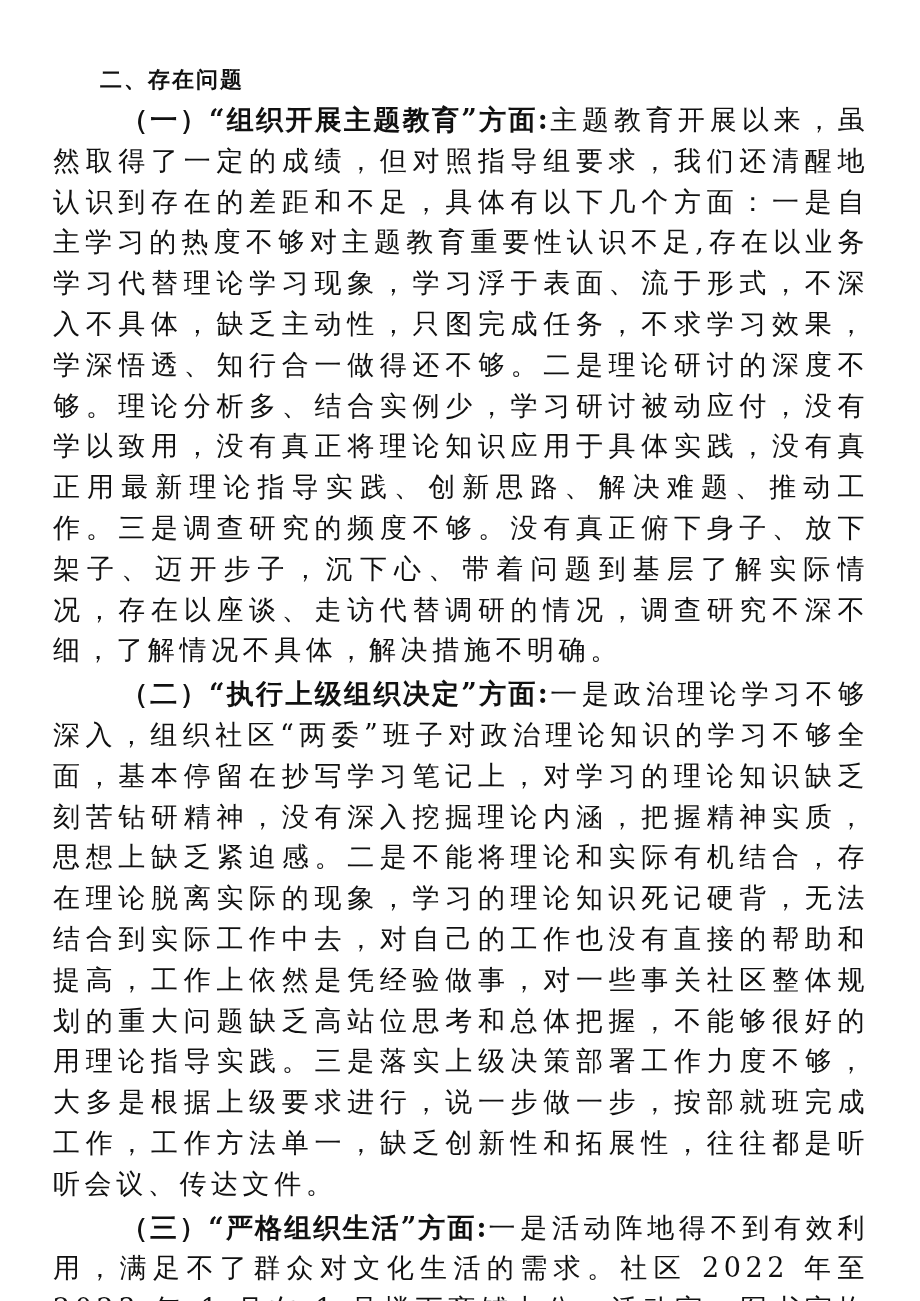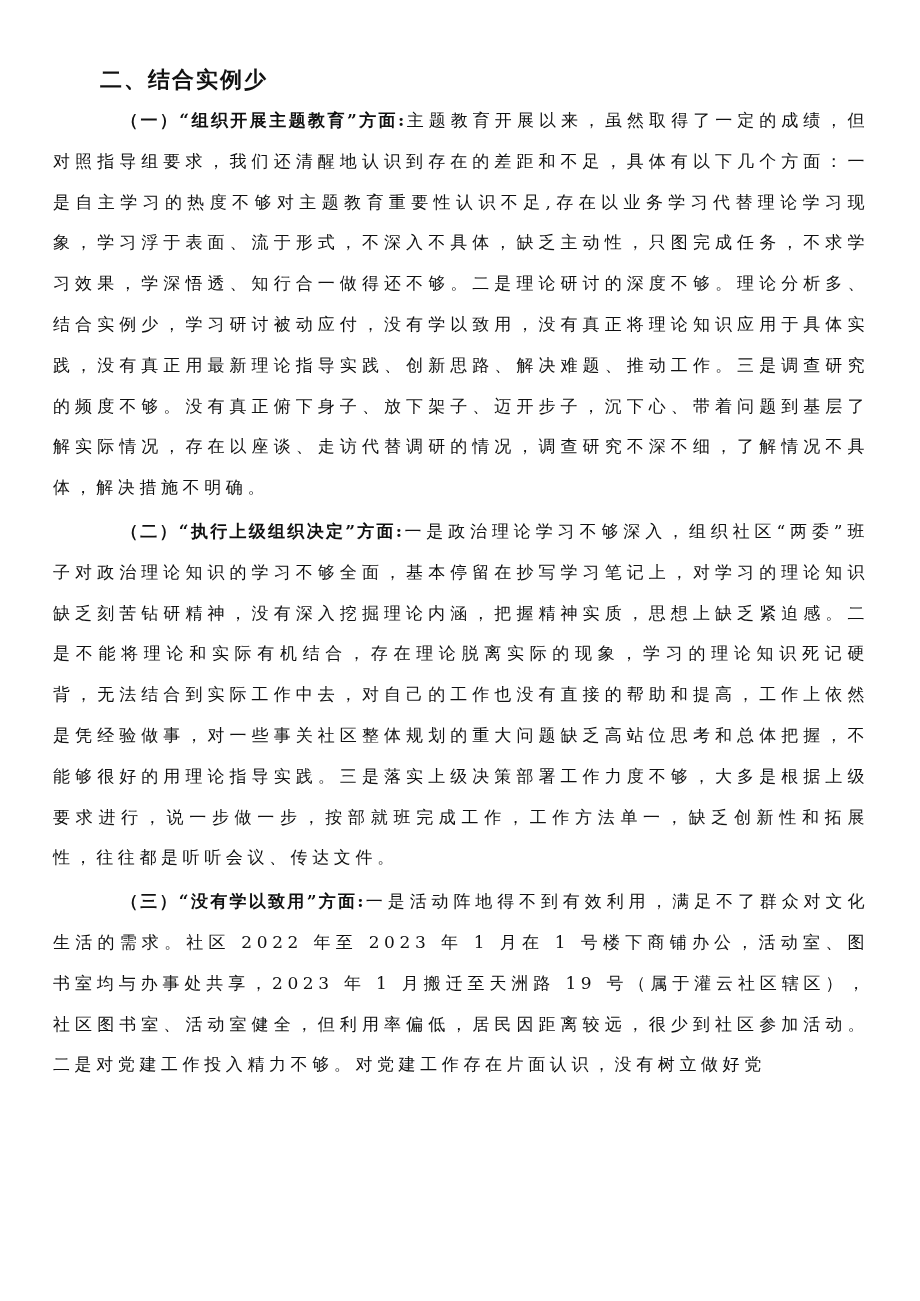--- a/index.html
+++ b/index.html
@@ -1,28 +1,28 @@
 <!DOCTYPE html>
 <html><head>
 <meta charset="utf-8">
 <style>
   html, body { margin: 0; padding: 0; background: #ffffff; }
   body { width: 920px; height: 1301px; overflow: hidden; position: relative;
          font-family: "DejaVu Serif", "Liberation Serif", serif; color: #111; }
   .page { position: absolute; left: 53px; top: 58px; width: 816px; }
   .heading { font-size: 22px; font-weight: bold; margin: 0 0 0 47px; height: 42px; line-height: 42px; letter-spacing: 2px; }
-  .para { font-size: 17px; line-height: 40.8px; margin: 0; text-align: justify; text-indent: 68px; letter-spacing: 4.6px; }
+  .para { font-size: 27px; line-height: 40.8px; margin: 0; text-align: justify; text-indent: 68px; letter-spacing: 4.6px; }
   .para + .para { margin-top: 1px; }
   .lead { font-weight: bold; letter-spacing: 2px; }
   .em { font-weight: normal; }
 </style>
 </head>
 <body>
 
 <div class="page">
-  <div class="heading">二、结合实例少</div>
+  <div class="heading">二、存在问题</div>
 
   <p class="para"><span class="lead">（一）“组织开展主题教育”方面:</span><span>主题教育开展以来，虽然取得了一定的成绩，但对照指导组要求，我们还清醒地认识到存在的差距和不足，具体有以下几个方面：一是自主学习的热度不够对主题教育重要性认识不足,存在以业务学习代替理论学习现象，学习浮于表面、流于形式，不深入不具体，缺乏主动性，只图完成任务，不求学习效果，学深悟透、知行合一做得还不够。二是理论研讨的深度不够。理论分析多、结合实例少，学习研讨被动应付，没有学以致用，没有真正将理论知识应用于具体实践，没有真正用最新理论指导实践、创新思路、解决难题、推动工作。三是调查研究的频度不够。没有真正俯下身子、放下架子、迈开步子，沉下心、带着问题到基层了解实际情况，存在以座谈、走访代替调研的情况，调查研究不深不细，了解情况不具体，解决措施不明确。</span></p>
 
   <p class="para" style="margin-top:3px"><span class="lead">（二）“执行上级组织决定”方面:</span><span>一是政治理论学习不够深入，组织社区“两委”班子对政治理论知识的学习不够全面，基本停留在抄写学习笔记上，对学习的理论知识缺乏刻苦钻研精神，没有深入挖掘理论内涵，把握</span><span class="em">精神</span><span>实质，思想上缺乏紧迫感。二是不能将理论和实际有机结合，存在理论脱离实际的现象，学习的理论知识死记硬背，无法结合到实际工作中去，对自己的工作也没有直接的帮助和提高，工作上依然是凭经验做事，对一些事关社区整体规划的重大问题缺乏高站位思考和总体把握，不能够很好的用理论指导实践。三是落实上级决策部署工作力度不够，大多是根据上级要求进行，说一步做一步，按部就班完成工作，工作方法单一，缺乏创新性和拓展性，往往都是听听会议、传达文件。</span></p>
 
-  <p class="para" style="margin-top:3px"><span class="lead">（三）“没有学以致用”方面:</span><span>一是活动阵地得不到有效利用，满足不了群众对文化生活的需求。社区 2022 年至 2023 年 1 月在 1 号楼下商铺办公，活动室、图书室均与办事处共享，2023 年 1 月搬迁至天洲路 19 号（属于灌云社区辖区），社区图书室、活动室健全，但利用率偏低，居民因距离较远，很少到社区参加活动。二是对党建工作投入精力不够。对党建工作存在片面认识，没有树立做好党</span></p>
+  <p class="para" style="margin-top:3px"><span class="lead">（三）“严格组织生活”方面:</span><span>一是活动阵地得不到有效利用，满足不了群众对文化生活的需求。社区 2022 年至 2023 年 1 月在 1 号楼下商铺办公，活动室、图书室均与办事处共享，2023 年 1 月搬迁至天洲路 19 号（属于灌云社区辖区），社区图书室、活动室健全，但利用率偏低，居民因距离较远，很少到社区参加活动。二是对党建工作投入精力不够。对党建工作存在片面认识，没有树立做好党</span></p>
 </div>
 
 </body></html>

